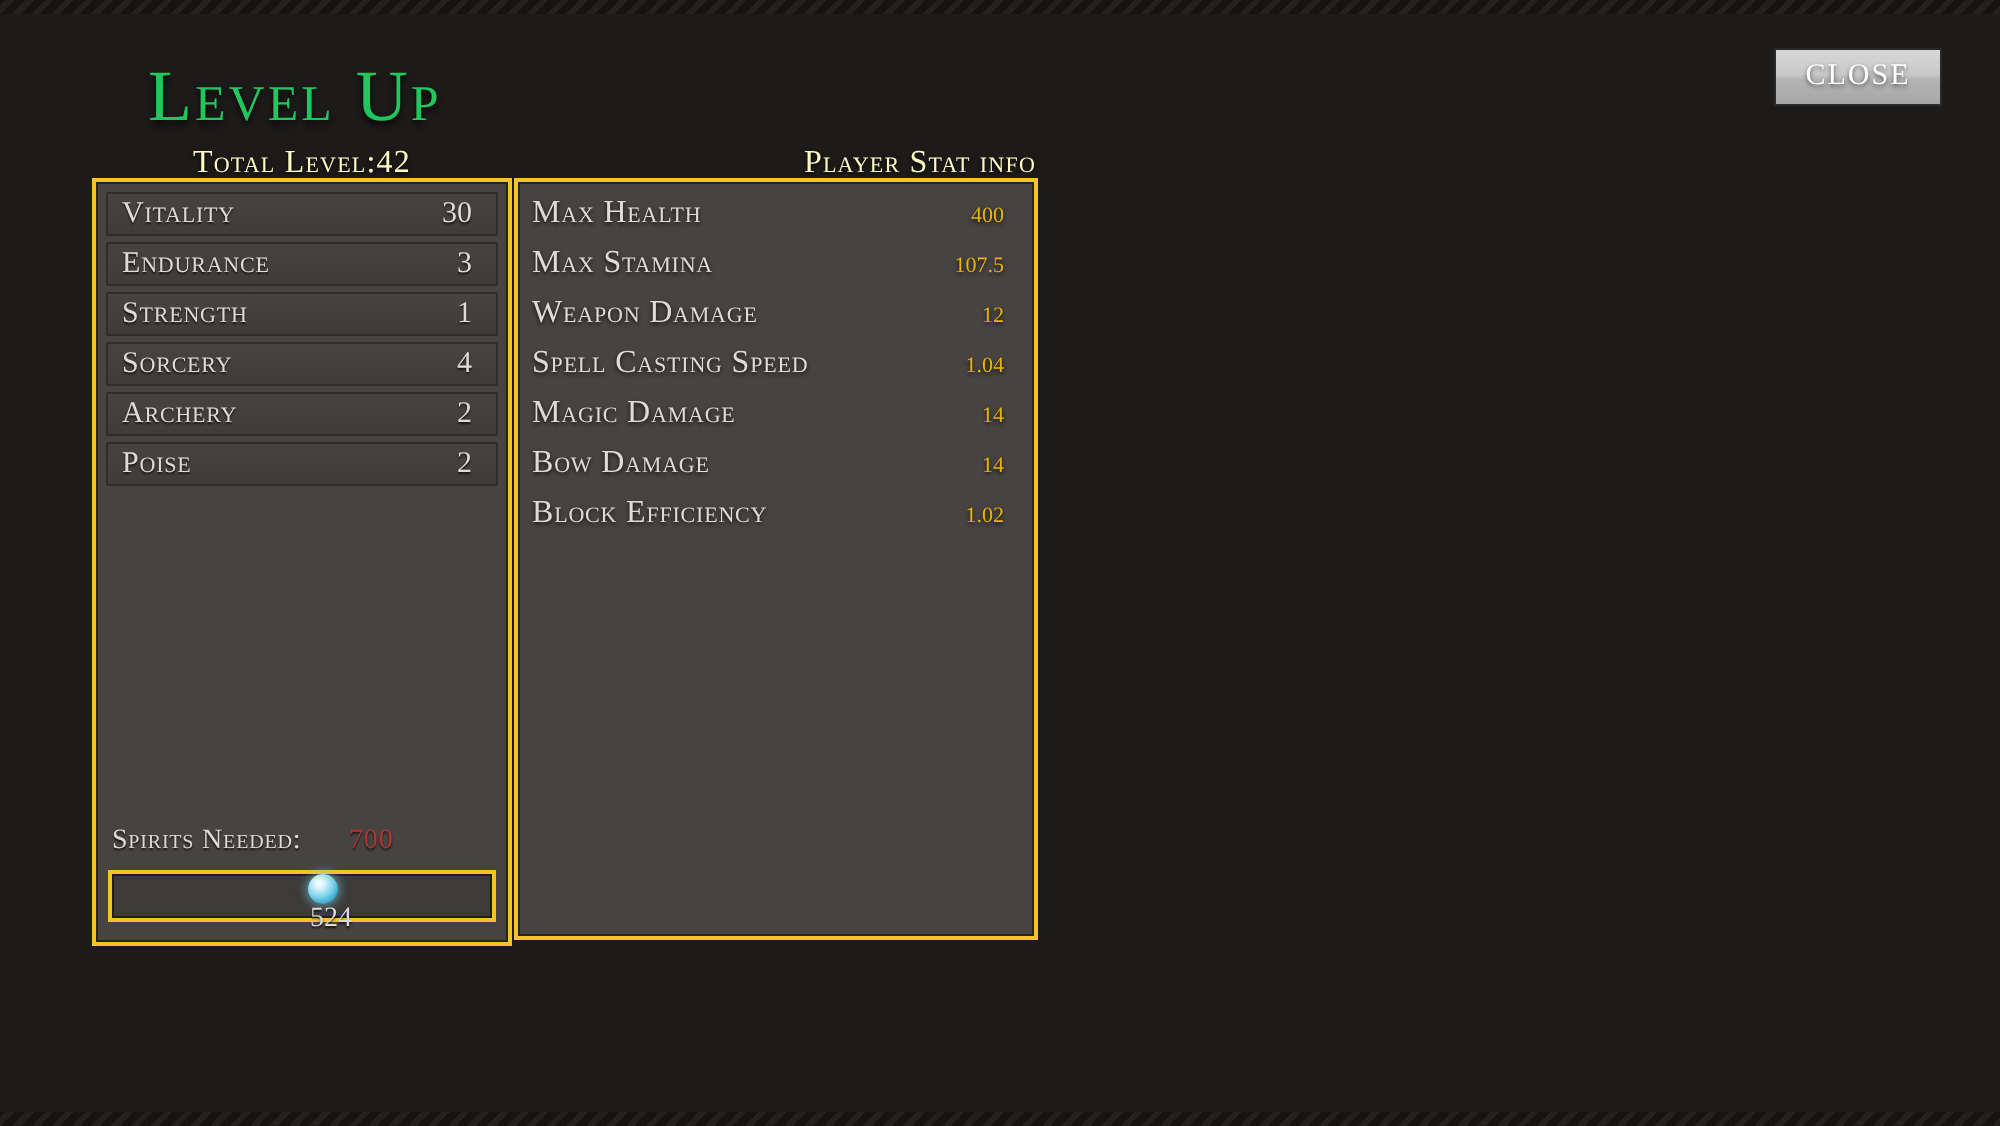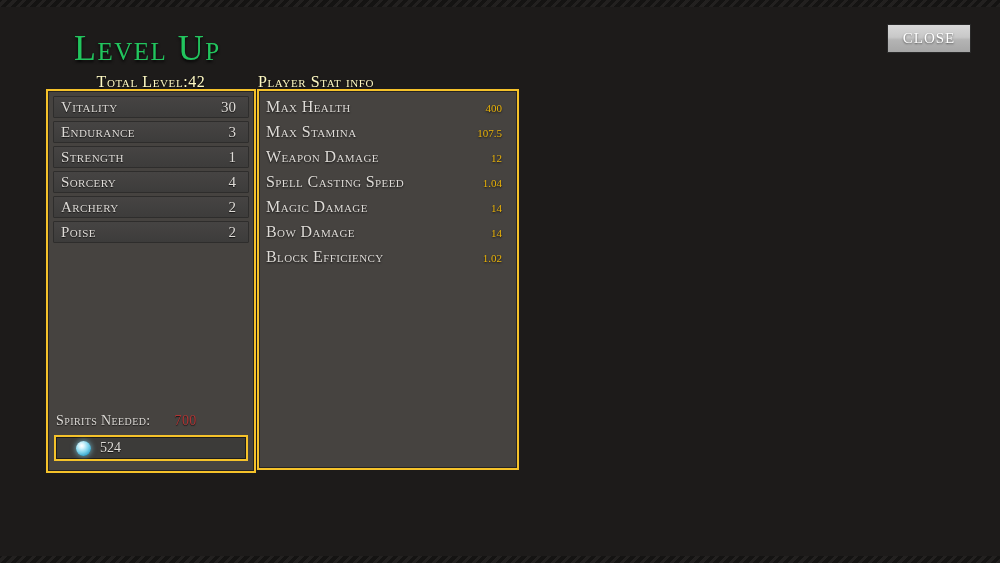--- a/index.html
+++ b/index.html
@@ -81,21 +81,21 @@
   .col-header {
     position: absolute;
     font-size: 16px;
     color: #fef9c3;
     font-variant: small-caps;
     letter-spacing: .6px;
     white-space: nowrap;
     text-shadow: 0 1px 2px rgba(0,0,0,.8);
   }
   #header-left  { left: 49px;  top: 73px; width: 204px; text-align: center; }
-  #header-right { left: 258px; top: 73px; width: 260px; text-align: left; }
+  #header-right { left: 258px; top: 73px; width: 260px; text-align: right; }
 
   
   .panel {
     position: absolute;
     box-sizing: border-box;
     border: 2px solid #f5c22a;
     background: #464340;
     box-shadow: inset 0 0 0 1px rgba(0,0,0,.45);
   }
   #panel-left {
@@ -167,20 +167,21 @@
     bottom: 10px;
     width: 194px;
     height: 26px;
     box-sizing: border-box;
     border: 2px solid #f5c22a;
     background: #3c3b39;
     display: flex;
     align-items: center;
     padding-left: 20px;
     box-shadow: inset 0 0 0 1px rgba(0,0,0,.5);
+    flex-direction: column;
   }
   .orb-icon {
     flex: 0 0 auto;
     width: 15px;
     height: 15px;
     border-radius: 50%;
     background: radial-gradient(circle at 38% 32%, #ffffff 0%, #d8f4fb 18%, #7fd4ec 48%, #2f9fc6 78%, #1d6f92 100%);
     box-shadow: 0 0 5px 1px rgba(130,215,240,.55);
   }
   #spirit-amount {

